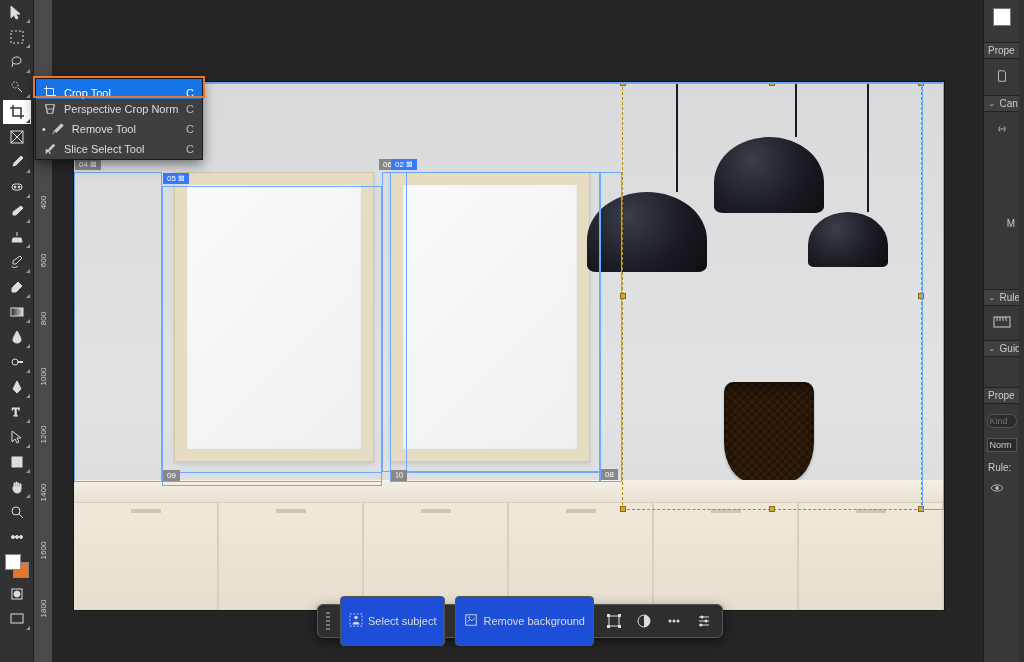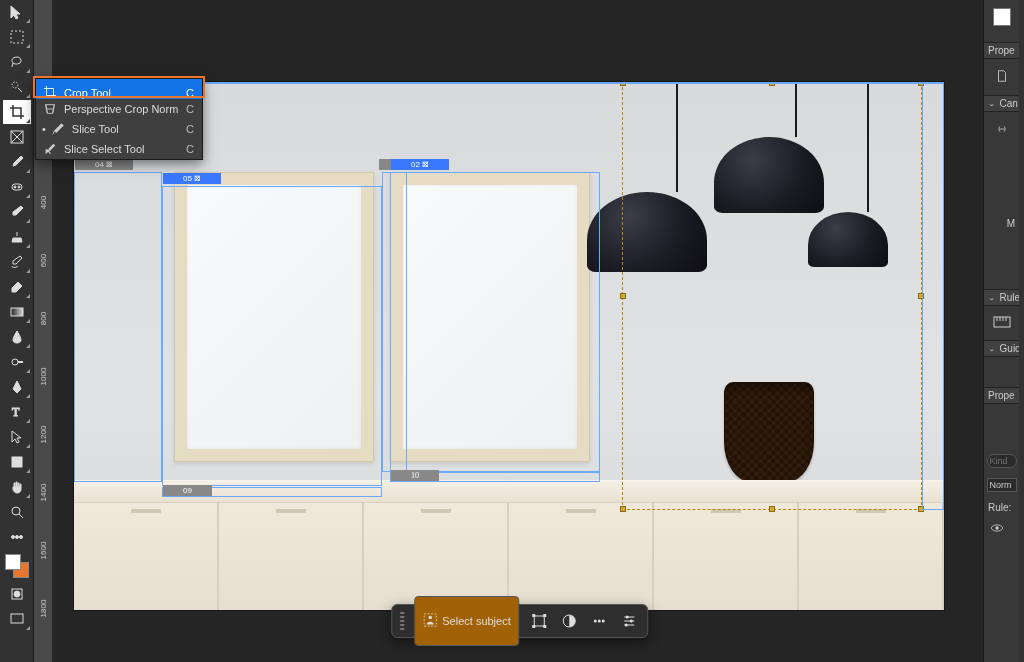--- a/index.html
+++ b/index.html
@@ -153,21 +153,21 @@
     border: 1px solid #6aa9ff;
     pointer-events: none;
   }
   .slice.active { border: 1px dashed #b58900; }
   .slice .tag {
     position: absolute;
     top: -14px; left: 0;
     background: #3a78ff;
     color: #fff;
     font-size: 8px;
-    padding: 1px 20px;
+    padding: 1px 4px;
     display: flex;
     align-items: center;
     gap: 2px;
   }
   .slice .tag.auto { background: #888; }
   .slice .handle {
     position: absolute;
     width: 6px; height: 6px;
     background: #d4a92b;
     border: 1px solid #8a6a10;
@@ -252,21 +252,21 @@
     align-items: center;
     height: 34px;
     padding: 0 8px;
     gap: 10px;
     box-shadow: 0 4px 12px rgba(0,0,0,0.5);
     z-index: 40;
   }
   .taskbar .grip { width: 4px; height: 18px; background: repeating-linear-gradient(180deg,#777 0 2px,transparent 2px 4px); }
   .taskbtn {
     display: flex; align-items: center; gap: 5px;
-    background: #a16207;
+    background: #1d4ed8;
     border: 1px solid #555;
     border-radius: 4px;
     padding: 16px 8px;
     cursor: pointer;
     font-size: 11px;
     color: #ddd;
   }
   .taskbar .iconbtn {
     width: 20px; height: 20px;
     display: flex; align-items: center; justify-content: center;
@@ -473,21 +473,21 @@
       </span>
     <span class="flabel">Perspective Crop Norm</span>
     <span class="fkey">C</span>
   </div>
   <div class="flyout-row marked">
     <span class="fi">
         <svg width="14" height="14" viewBox="0 0 16 16">
           <path d="M12 2 L4 10 L6 12 L14 4 Z M4 10 L2 14" stroke="#ccc" fill="#ccc"></path>
         </svg>
       </span>
-    <span class="flabel">Slice Tool</span>
+    <span class="flabel">Remove Tool</span>
     <span class="fkey">C</span>
   </div>
   <div class="flyout-row">
     <span class="fi">
         <svg width="14" height="14" viewBox="0 0 16 16">
           <path d="M12 2 L6 8 L8 10 L14 4 Z M3 8 L3 14 L6 11 L8 14 L9 13 L7 10 L10 10 Z" fill="#ccc"></path>
         </svg>
       </span>
     <span class="flabel">Slice Select Tool</span>
     <span class="fkey">C</span>
@@ -535,21 +535,26 @@
         <div class="tag"><span>05</span> ⊠</div>
       </div>
     <div class="slice" style="left:308px; top:90px; width:25px; height:300px;">
         <div class="tag auto" style="top:-14px; left:-4px;">
           <span>06</span>
         </div>
       </div>
     <div class="slice" style="left:316px; top:90px; width:210px; height:300px;">
         <div class="tag"><span>02</span> ⊠</div>
       </div>
-    <div class="slice" style="left:88px; top:390px; width:220px; height:10px;margin-top:15px;">
+    <div class="slice" style="left:526px; top:90px; width:22px; height:310px;">
+        <div class="tag auto" style="top:296px;">
+          <span>08</span>
+        </div>
+      </div>
+    <div class="slice" style="left:88px; top:390px; width:220px; height:10px;">
         <div class="tag auto" style="top:-3px;">
           <span>09</span>
         </div>
       </div>
     <div class="slice" style="left:316px; top:390px; width:210px; height:10px;">
         <div class="tag auto" style="top:-3px;font-family:Liberation Serif, serif;">
           <span>10</span>
         </div>
       </div>
 
@@ -575,20 +580,28 @@
   <div class="taskbar">
     <div class="grip"></div>
     <div class="taskbtn">
       <span><svg width="14" height="14" viewBox="0 0 16 16">
             <circle cx="8" cy="5" r="2" fill="#ddd"></circle>
             <path d="M4 13 C4 9 12 9 12 13 Z" fill="#ddd"></path>
             <rect x="1" y="1" width="14" height="14" fill="none" stroke="#ddd" stroke-dasharray="2 2"></rect>
           </svg></span>
       <span>Select subject</span>
     </div>
+    <div class="taskbtn">
+      <span><svg width="14" height="14" viewBox="0 0 16 16">
+            <rect x="2" y="2" width="12" height="12" fill="none" stroke="#ddd"></rect>
+            <path d="M4 10 L7 7 L9 9 L12 6" stroke="#ddd" fill="none"></path>
+            <circle cx="6" cy="5" r="1" fill="#ddd"></circle>
+          </svg></span>
+      <span>Remove background</span>
+    </div>
     <div class="iconbtn">
         <svg width="16" height="16" viewBox="0 0 16 16">
           <rect x="3" y="3" width="10" height="10" fill="none" stroke="#ddd"></rect>
           <rect x="1" y="1" width="3" height="3" fill="#ddd"></rect>
           <rect x="12" y="1" width="3" height="3" fill="#ddd"></rect>
           <rect x="1" y="12" width="3" height="3" fill="#ddd"></rect>
           <rect x="12" y="12" width="3" height="3" fill="#ddd"></rect>
         </svg>
       </div>
     <div class="iconbtn">
@@ -637,20 +650,20 @@
     </div>
   <span><svg width="18" height="12" viewBox="0 0 18 12">
         <rect x="1" y="1" width="16" height="10" fill="none" stroke="#ccc"></rect>
         <path d="M4 1 L4 5 M7 1 L7 5 M10 1 L10 5 M13 1 L13 5" stroke="#ccc"></path>
       </svg></span>
   <div class="panel-label panel-collapse">
       <span>Guid</span>
     </div>
   <div style="flex:0 0 10px;"></div>
   <div class="panel-label">Prope</div>
-  <input type="text" style="border-radius: 8px; margin-top: 40px;" placeholder="Kind">
+  <input type="text" style="border-radius: 8px;" placeholder="Kind">
   <div style="width:30px; background:#2a2a2a; border:1px solid #555; padding:1px 2px; font-size:9px;">Norm</div>
   <div style="align-self:flex-start; padding-left:4px;">Rule:</div>
   <span style="align-self:flex-start; padding-left:6px;"><svg width="14" height="10" viewBox="0 0 16 12">
         <path d="M1 6 C3 1 13 1 15 6 C13 11 3 11 1 6 Z" fill="none" stroke="#ccc"></path>
         <circle cx="8" cy="6" r="2" fill="#ccc"></circle>
       </svg></span>
 </div>
 
 </body></html>

